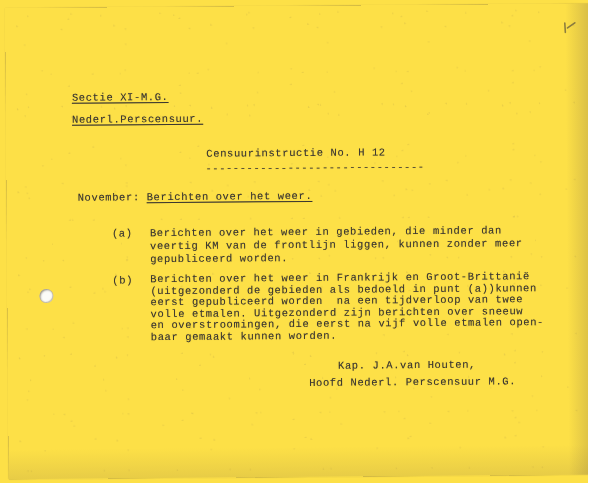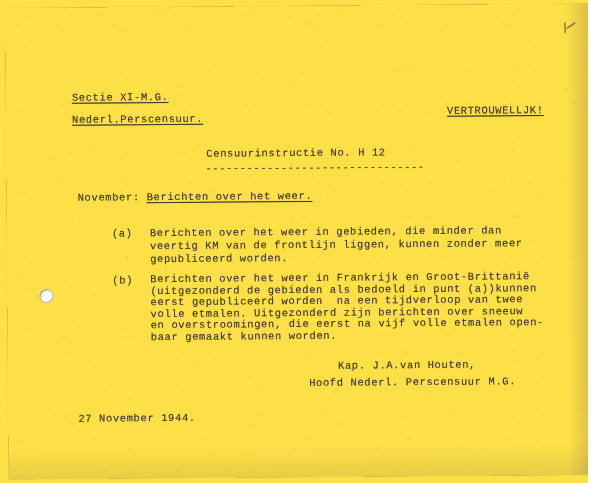--- a/index.html
+++ b/index.html
@@ -162,36 +162,34 @@
 
     <div class="pencil-mark">
       <svg width="18" height="16" viewBox="0 0 18 16">
         <path d="M3.5 3.2 L4.0 12.5" stroke="#4a443a" stroke-width="1.6" stroke-linecap="round" fill="none"></path>
         <path d="M6.2 8.0 L13.5 3.0" stroke="#4a443a" stroke-width="1.7" stroke-linecap="round" fill="none"></path>
       </svg>
     </div>
 
     <div class="typed t-sectie ul">Sectie XI-M.G.</div>
     <div class="typed t-nederl ul">Nederl.Perscensuur.</div>
-    <div class="typed t-vertrouw ul">VERTROUWELLJK!</div>
 
     <div class="typed t-title">Censuurinstructie No. H 12</div>
     <div class="typed t-dashes">--------------------------------</div>
 
     <div class="typed t-onderwerp"><span>November:</span> <span class="ul">Berichten over het weer.</span></div>
 
     <div class="clause c-a">
       <div class="typed lbl">(a)</div>
       <div class="typed body"><span>Berichten over het weer in gebieden, die minder dan</span><br><span>veertig KM van de frontlijn liggen, kunnen zonder meer</span><br><span>gepubliceerd worden.</span></div>
     </div>
 
     <div class="clause c-b">
       <div class="typed lbl">(b)</div>
       <div class="typed body"><span>Berichten over het weer in Frankrijk en Groot-Brittanië</span><br><span>(uitgezonderd de gebieden als bedoeld in punt (a))kunnen</span><br><span>eerst gepubliceerd worden  na een tijdverloop van twee</span><br><span>volle etmalen. Uitgezonderd zijn berichten over sneeuw</span><br><span>en overstroomingen, die eerst na vijf volle etmalen open-</span><br><span>baar gemaakt kunnen worden.</span></div>
     </div>
 
     <div class="typed t-sign1">Kap. J.A.van Houten,</div>
     <div class="typed t-sign2">Hoofd Nederl. Perscensuur M.G.</div>
 
-    <div class="typed t-date">27 November 1944.</div>
   </div>
 
 </div>
 
 </body></html>

